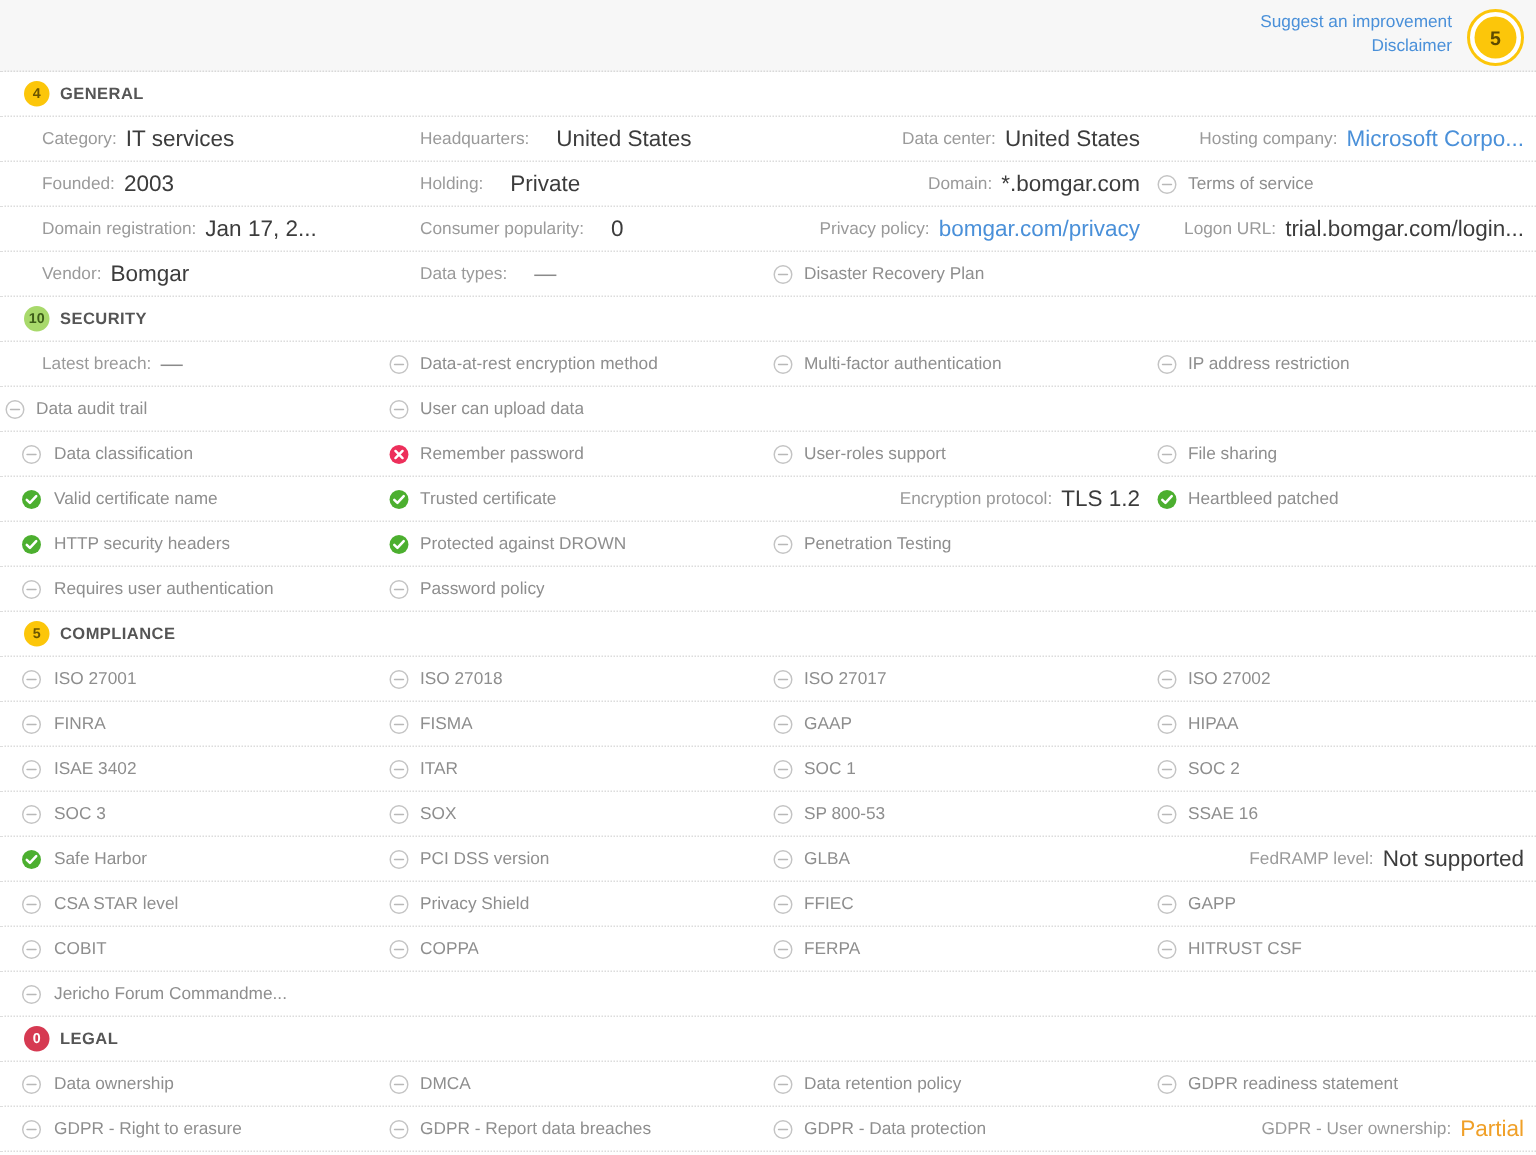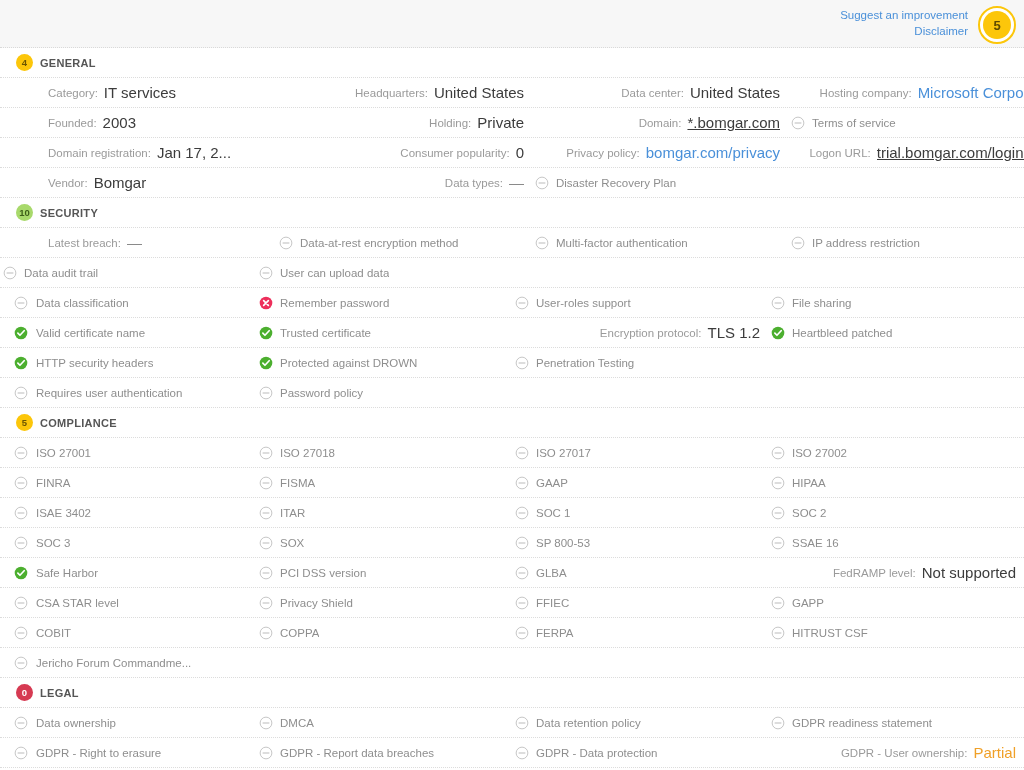--- a/index.html
+++ b/index.html
@@ -105,22 +105,22 @@
   .cell {
     flex: 0 0 25%;
     display: flex;
     align-items: center;
     height: 100%;
     position: relative;
     padding-right: 8px;
     overflow: hidden;
   }
   .cell.kv { justify-content: flex-end; }
-  .cell.kv.col1 { justify-content: flex-start; padding-left: 28px; margin-left: 20px; }
-  .cell.kv.col2 { justify-content: flex-end; padding-left: 24px; }
+  .cell.kv.col1 { justify-content: flex-start; padding-left: 28px; }
+  .cell.kv.col2 { justify-content: flex-start; padding-left: 24px; gap: 12px; }
   .cell.flag { justify-content: flex-start; padding-left: 36px; }
   .cell.flag.col2, .cell.flag.col3, .cell.flag.col4 { padding-left: 24px; }
   .cell.empty { }
 
   .ikon {
     position: absolute;
     left: 14px;
     top: 50%;
     transform: translateY(-50%);
     width: 14px;
@@ -140,21 +140,21 @@
   }
   .value {
     font-size: 15px;
     color: #3c3c3c;
     margin-left: 6px;
     white-space: nowrap;
     overflow: hidden;
     text-overflow: ellipsis;
   }
   .value.link-blue { color: #4a90d9; }
-  .value.link-dark { color: #3c3c3c; text-decoration: underline; }
+  .value.link-dark { color: #3c3c3c; }
   .value.warn { color: #f0a028; }
   .value.dash { color: #8a8a8a; }
 
   .flag-label {
     font-size: 11.5px;
     color: #8e8e8e;
     white-space: nowrap;
     overflow: hidden;
     text-overflow: ellipsis;
   }

